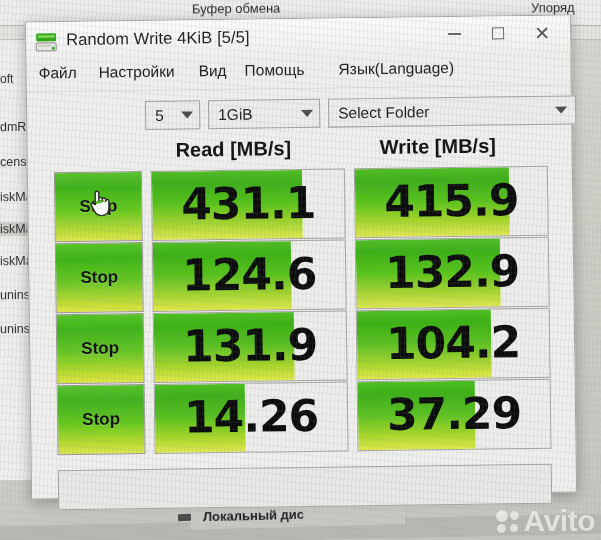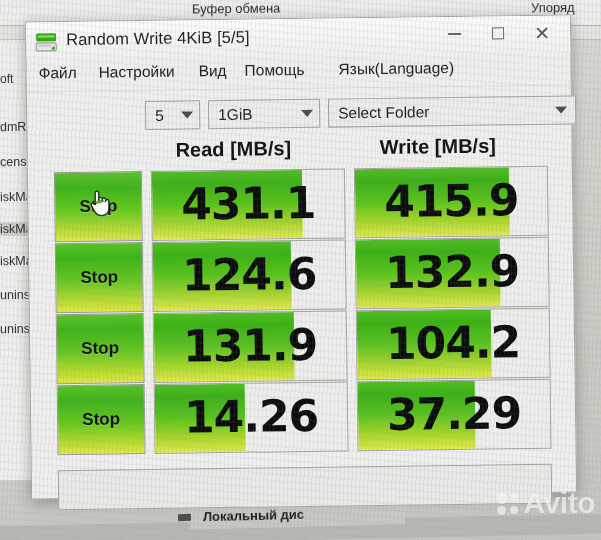--- a/index.html
+++ b/index.html
@@ -230,21 +230,21 @@
     width: 494px; height: 40px;
     background: #e9e9e7;
     border: 1px solid #a6a6a1;
     font-size: 13px; color: #333;
     padding: 4px 6px;
     overflow: hidden;
   }
 
   
   #avito {
-    position: absolute; right: 6px; bottom: 22px;
+    position: absolute; right: 6px; bottom: 4px;
     display: flex; align-items: center; gap: 5px;
     opacity: .72;
   }
   #avito .dots {
     display: grid;
     grid-template-columns: 12px 9px;
     grid-template-rows: 12px 9px;
     gap: 2px;
     align-items: center; justify-items: center;
   }

